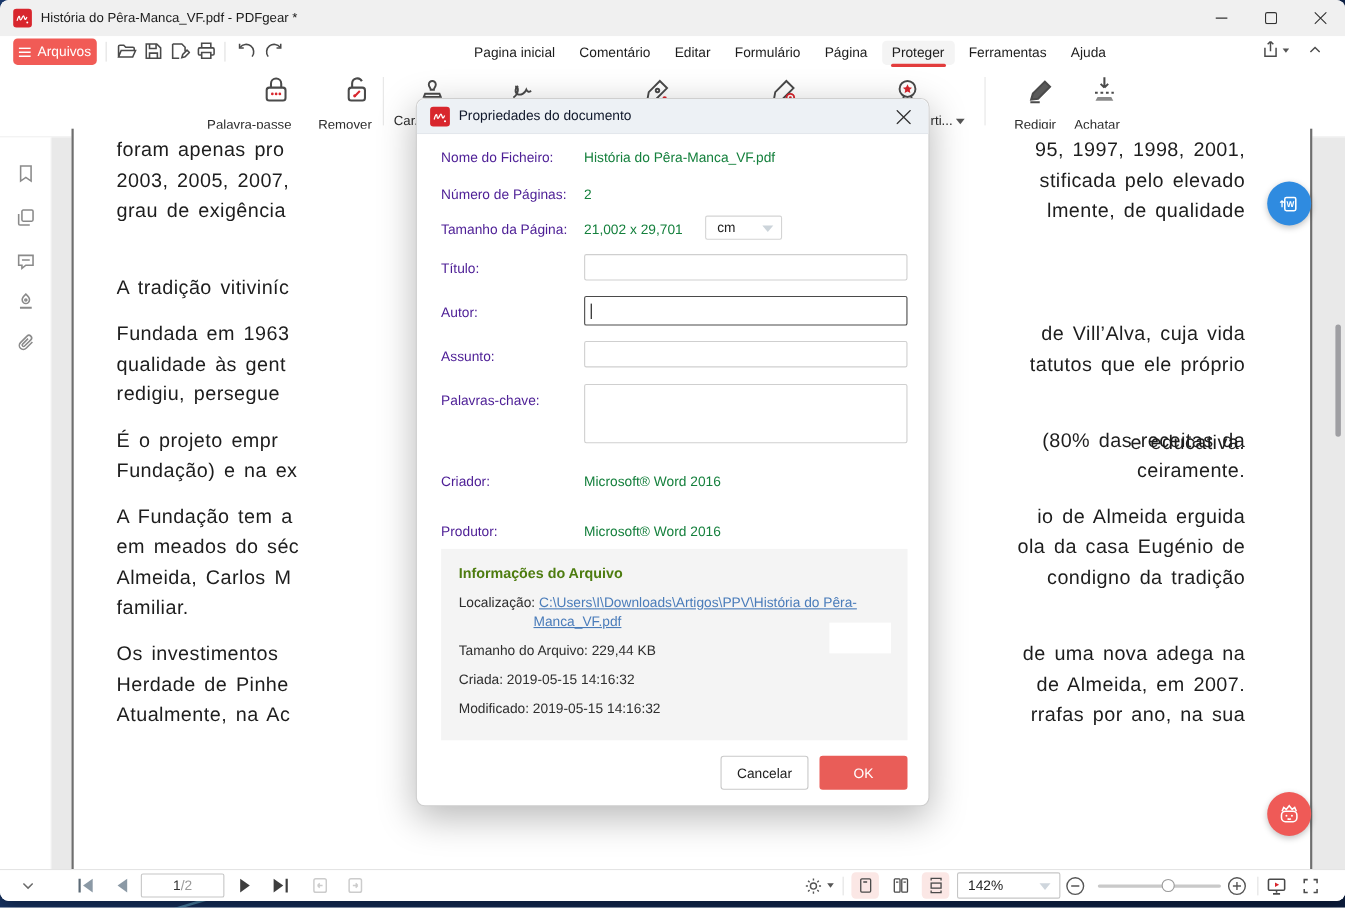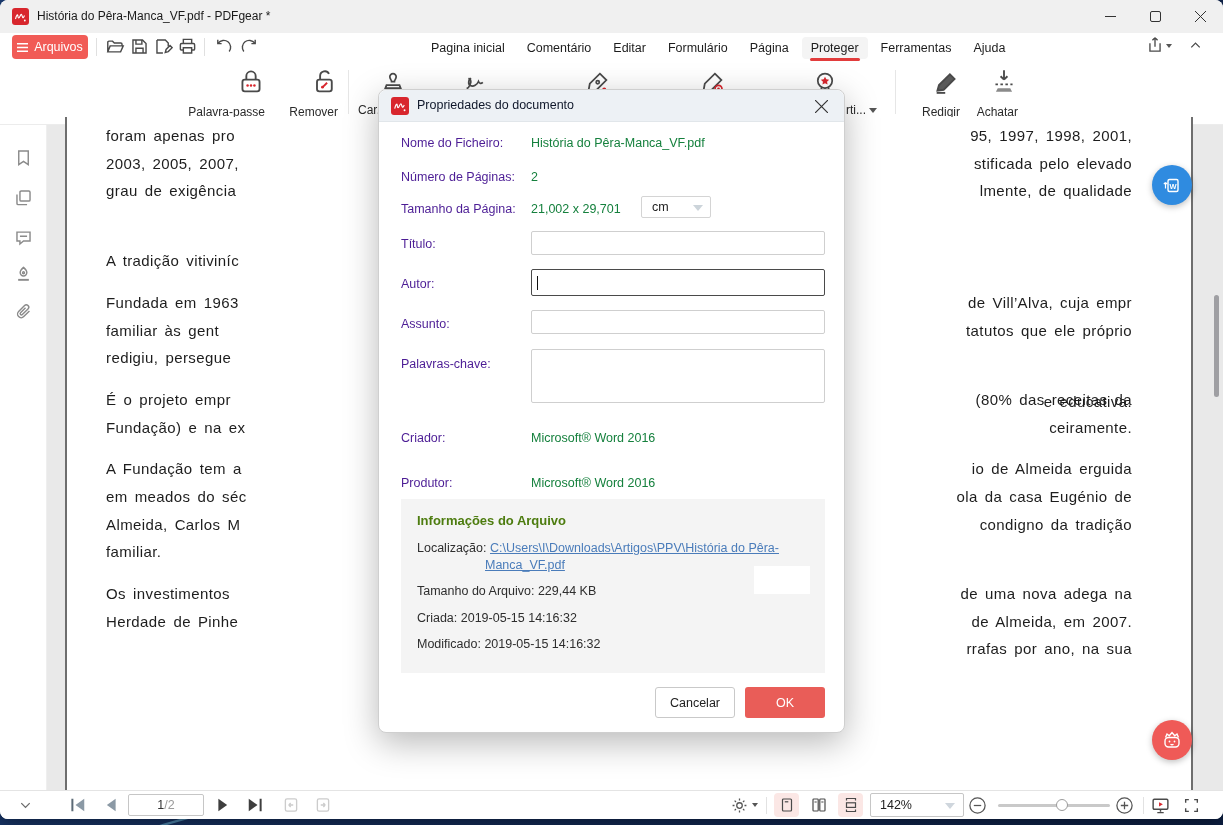--- a/index.html
+++ b/index.html
@@ -38,21 +38,21 @@
   .caret-down { display:inline-block; width:0; height:0; border-left:4px solid transparent; border-right:4px solid transparent; border-top:5px solid #555; vertical-align:middle; margin-left:3px; }
 
   
   .sidebar { position:absolute; left:0; top:125px; width:47px; height:665px; background:#fff; border-right:1px solid #efefef; }
   .sico { position:absolute; left:14px; width:20px; height:20px; }
 
   
   .docpane { position:absolute; left:47px; top:125px; width:1176px; height:665px; background:#e9e9e9; }
   .page { position:absolute; left:18px; top:-8px; width:1128px; height:680px; background:#fff;
     border-left:2px solid #6e6e6e; border-right:2px solid #6e6e6e; border-bottom:2px solid #6e6e6e; }
-  .docline { position:absolute; white-space:nowrap; font-size:15px; color:#1d1d1d; letter-spacing:.4px; word-spacing:2.5px; line-height:22px; }
+  .docline { position:absolute; white-space:nowrap; font-size:18px; color:#1d1d1d; letter-spacing:.4px; word-spacing:2.5px; line-height:22px; }
   .docline.left { left:39px; width:276px; overflow:hidden; }
   .docline.rgt { right:59px; }
   .vthumb { position:absolute; left:1167px; top:170px; width:5px; height:102px; background:#9f9fa3; border-radius:3px; }
 
   
   .floatbtn { position:absolute; width:40px; height:40px; border-radius:50%; display:flex; align-items:center; justify-content:center; z-index:40; }
   .float-word { left:1152px; top:165px; background:#2f8be0; box-shadow:0 2px 6px rgba(0,0,0,.25); }
   .float-robot { left:1152px; top:720px; background:#ef5a57; box-shadow:0 2px 6px rgba(0,0,0,.25); }
 
   
@@ -320,34 +320,35 @@
     </div>
   </div>
 
   <div class="docpane">
     <div class="page" id="doc-page">
         <div class="docline left" style="top: 8px;">foram apenas pro</div>
         <div class="docline left" style="top: 36px;">2003, 2005, 2007,</div>
         <div class="docline left" style="top: 63px;">grau de exigência</div>
         <div class="docline left" style="top: 133px;">A tradição vitiviníc</div>
         <div class="docline left" style="top: 175px;">Fundada em 1963</div>
-        <div class="docline left" style="top: 203px;">familiar às gent</div>
+        <div class="docline left" style="top: 203px;">qualidade às gent</div>
         <div class="docline left" style="top: 230px;">redigiu, persegue</div>
         <div class="docline left" style="top: 272px;">É o projeto empr</div>
         <div class="docline left" style="top: 300px;">Fundação) e na ex</div>
         <div class="docline left" style="top: 341px;">A Fundação tem a</div>
         <div class="docline left" style="top: 369px;">em meados do séc</div>
         <div class="docline left" style="top: 397px;">Almeida, Carlos M</div>
         <div class="docline left" style="top: 424px;">familiar.</div>
         <div class="docline left" style="top: 494px;">Herdade de Pinhe</div>
         <div class="docline left" style="top: 466px;">Os investimentos</div>
+        <div class="docline left" style="top: 521px;">Atualmente, na Ac</div>
         <div class="docline rgt" style="top: 8px;">95, 1997, 1998, 2001,</div>
         <div class="docline rgt" style="top: 36px;">stificada pelo elevado</div>
         <div class="docline rgt" style="top: 63px;">lmente, de qualidade</div>
-        <div class="docline rgt" style="top: 175px;">de Vill’Alva, cuja empr</div>
+        <div class="docline rgt" style="top: 175px;">de Vill’Alva, cuja vida</div>
         <div class="docline rgt" style="top: 203px;">tatutos que ele próprio</div>
         <div class="docline rgt" style="top: 230px; margin-top: 44px;">e educativa.</div>
         <div class="docline rgt" style="top: 272px;">(80% das receitas da</div>
         <div class="docline rgt" style="top: 300px;">ceiramente.</div>
         <div class="docline rgt" style="top: 341px;">io de Almeida erguida</div>
         <div class="docline rgt" style="top: 369px;">ola da casa Eugénio de</div>
         <div class="docline rgt" style="top: 397px;">condigno da tradição</div>
         <div class="docline rgt" style="top: 466px;">de uma nova adega na</div>
         <div class="docline rgt" style="top: 494px;">de Almeida, em 2007.</div>
         <div class="docline rgt" style="top: 521px;">rrafas por ano, na sua</div>

